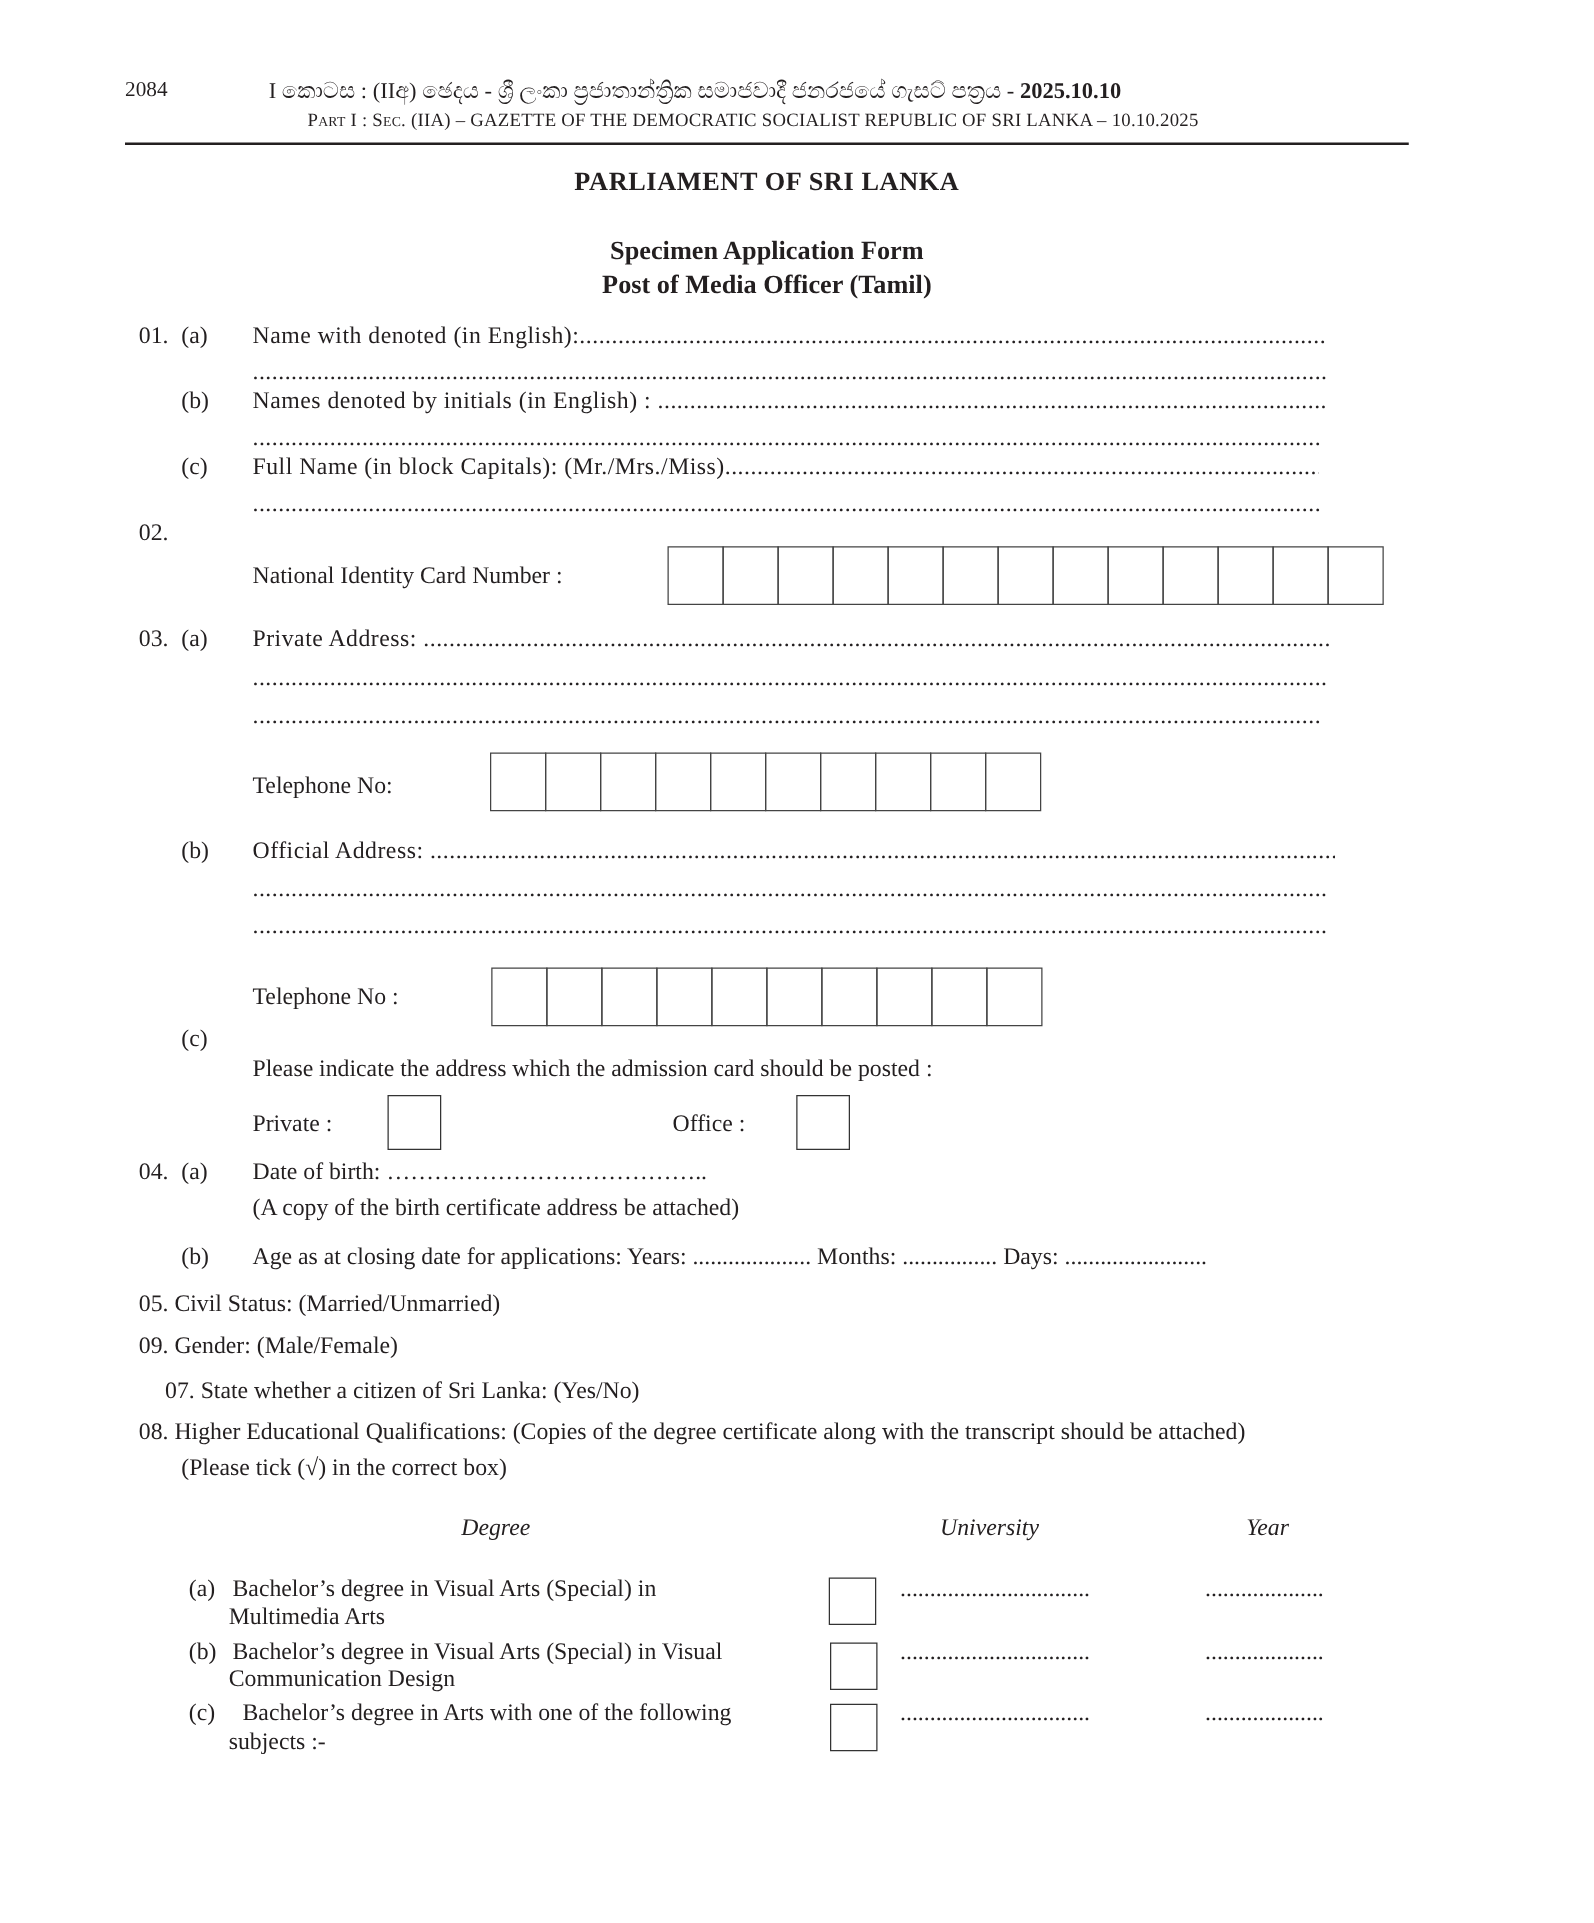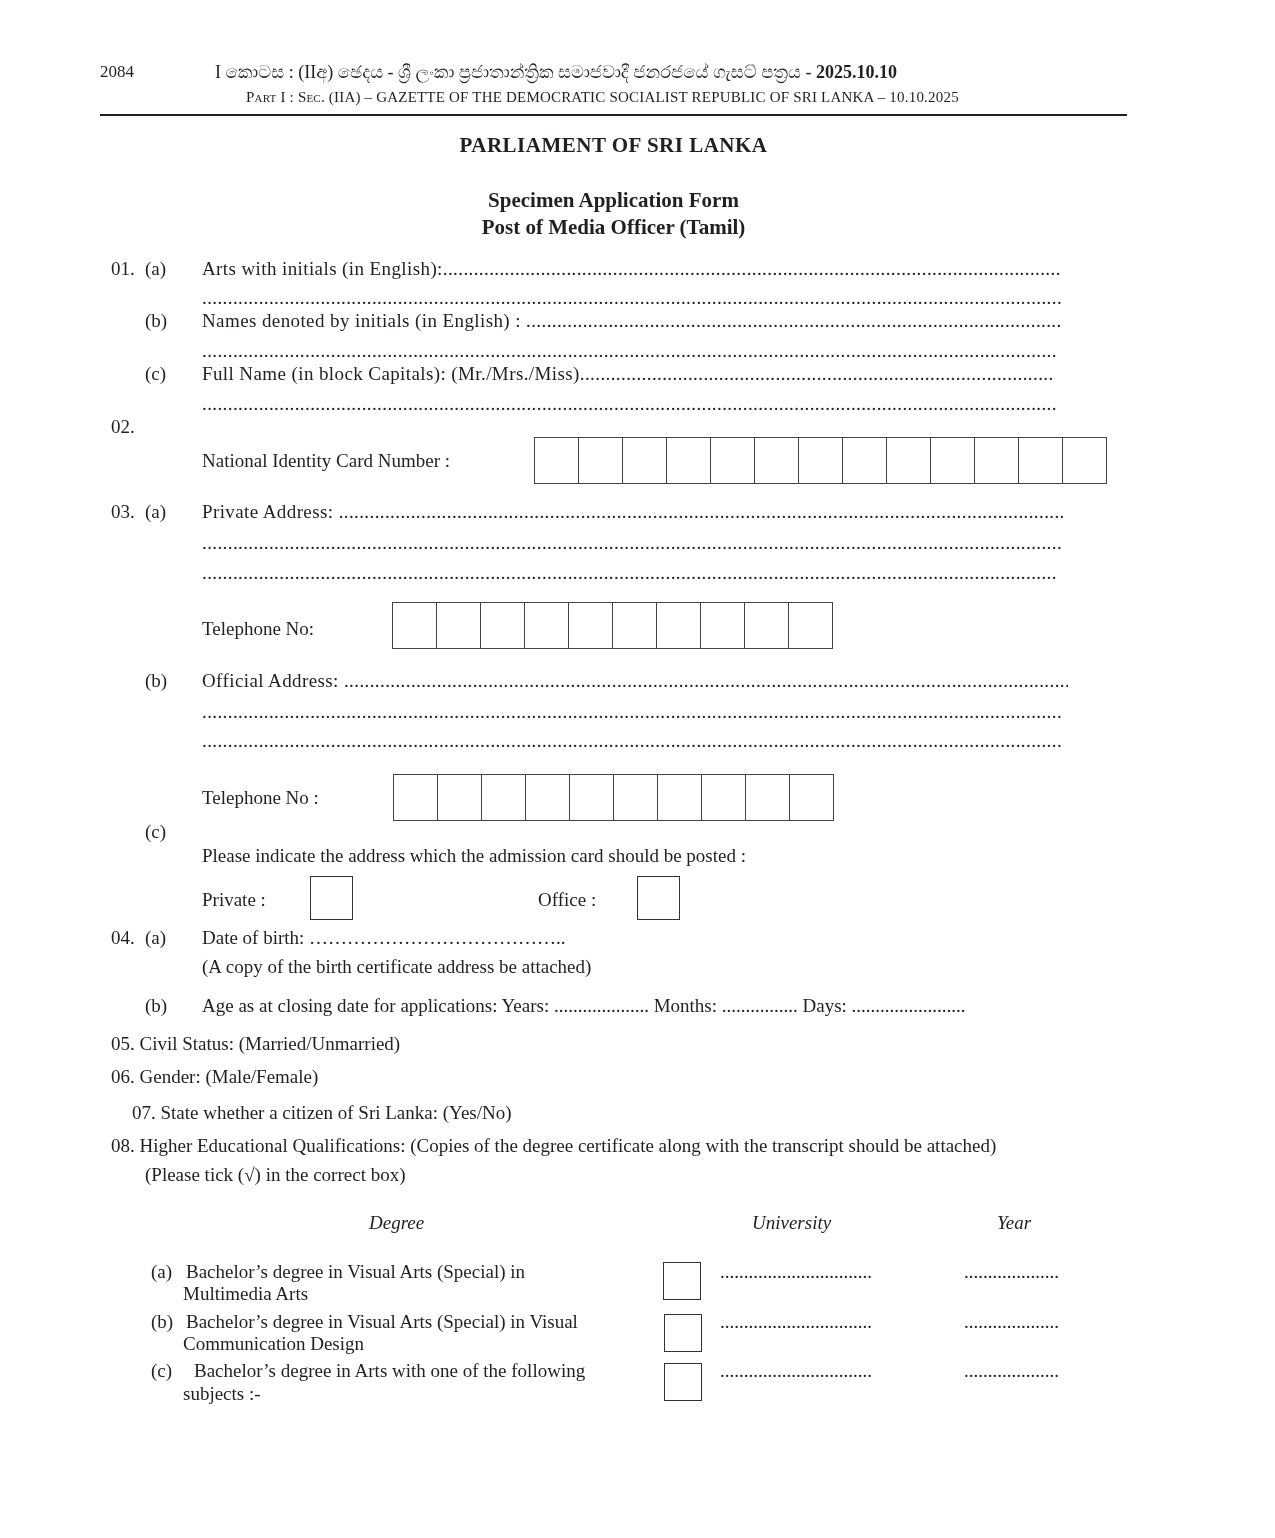--- a/index.html
+++ b/index.html
@@ -31,21 +31,21 @@
 <div class="abs hdr-si"><span>I කොටස : (IIඅ) ඡෙදය - ශ්‍රී ලංකා ප්‍රජාතාන්ත්‍රික සමාජවාදී ජනරජයේ ගැසට් පත්‍රය - </span><b>2025.10.10</b></div>
 <div class="abs hdr-en sc">Part I : Sec. (IIA) – GAZETTE OF THE DEMOCRATIC SOCIALIST REPUBLIC OF SRI LANKA – 10.10.2025</div>
 <div class="rule"></div>
 
 <div class="abs title parl">PARLIAMENT  OF  SRI  LANKA</div>
 <div class="abs title sub1">Specimen Application Form</div>
 <div class="abs title sub2">Post of Media Officer (Tamil)</div>
 
 <div class="abs t" style="left:111px;top:258px;">01.</div>
 <div class="abs t" style="left:145px;top:258px;">(a)</div>
-<div class="abs t dots" style="left:202px;top:258px;width:858px;"><span>Arts with initials (in English):</span><span>..........................................................................................................................................................................................................................</span></div>
+<div class="abs t dots" style="left:202px;top:258px;width:858px;"><span>Name with denoted (in English):</span><span>..........................................................................................................................................................................................................................</span></div>
 <div class="abs t dots" style="left:202px;top:287px;width:860px;">..........................................................................................................................................................................................................................</div>
 
 <div class="abs t" style="left:145px;top:310px;">(b)</div>
 <div class="abs t dots" style="left:202px;top:310px;width:858px;"><span>Names denoted by initials (in English)  : </span><span>..........................................................................................................................................................................................................................</span></div>
 <div class="abs t dots" style="left:202px;top:340px;width:855px;">..........................................................................................................................................................................................................................</div>
 
 <div class="abs t" style="left:145px;top:363px;">(c)</div>
 <div class="abs t dots" style="left:202px;top:363px;width:853px;"><span>Full Name (in block Capitals): (Mr./Mrs./Miss)</span><span>..........................................................................................................................................................................................................................</span></div>
 <div class="abs t dots" style="left:202px;top:393px;width:855px;">..........................................................................................................................................................................................................................</div>
 
@@ -114,21 +114,21 @@
 <div class="chk" style="left:637px;top:876px;width:43px;height:44px;"></div>
 
 <div class="abs t" style="left:111px;top:927px;">04.</div>
 <div class="abs t" style="left:145px;top:927px;">(a)</div>
 <div class="abs t" style="left:202px;top:927px;">Date of birth:  …………………………………..</div>
 <div class="abs t" style="left:202px;top:956px;">(A copy of the birth certificate address be attached)</div>
 <div class="abs t" style="left:145px;top:995px;">(b)</div>
 <div class="abs t" style="left:202px;top:995px;">Age as at closing date for applications: Years: .................... Months: ................ Days: ........................</div>
 
 <div class="abs t" style="left:111px;top:1033px;">05. Civil Status: (Married/Unmarried)</div>
-<div class="abs t" style="left:111px;top:1066px;">06. Gender: (Male/Female)</div>
+<div class="abs t" style="left:111px;top:1066px;">09. Gender: (Male/Female)</div>
 <div class="abs t" style="left:111px;top:1102px;margin-left:21px;">07. State whether a citizen of Sri Lanka: (Yes/No)</div>
 
 <div class="abs t" style="left:111px;top:1135px;">08. Higher Educational Qualifications: (Copies of the degree certificate along with the transcript should be attached)</div>
 <div class="abs t" style="left:145px;top:1164px;">(Please tick (√) in the correct box)</div>
 
 <div class="abs t ital" style="left:369px;top:1212px;text-align:center;">Degree</div>
 <div class="abs t ital" style="left:752px;top:1212px;">University</div>
 <div class="abs t ital" style="left:997px;top:1212px;">Year</div>
 
 <div>

